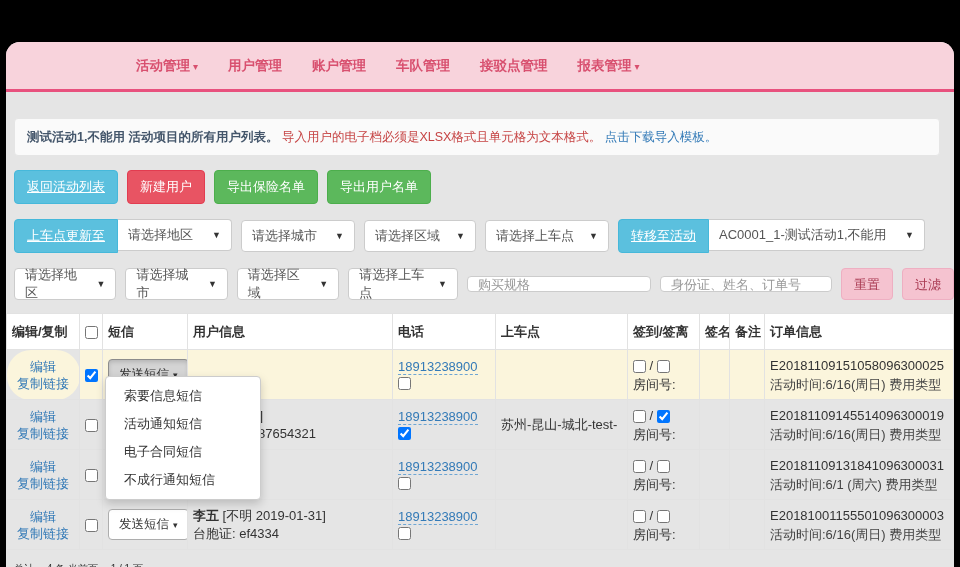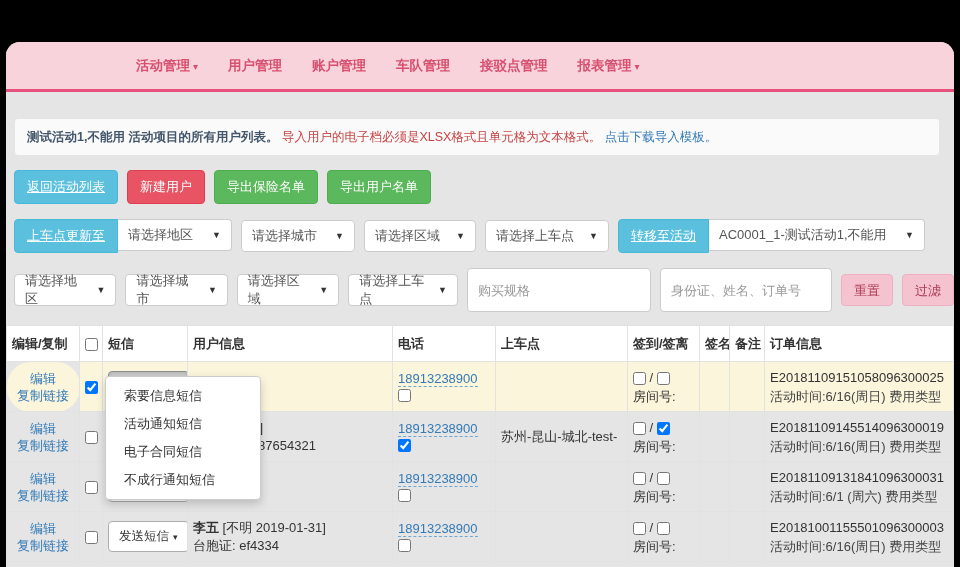--- a/index.html
+++ b/index.html
@@ -25,21 +25,21 @@
   .actions { margin:14px 0 0 8px; display:flex; gap:9px; }
 
   
   .ctrl-row { margin:15px 0 0 8px; display:flex; align-items:center; }
   .sel { background:#fff; border:1px solid #ccc; border-radius:4px; height:32px; display:flex; align-items:center; justify-content:space-between; padding:0 10px; color:#555; font-size:13px; cursor:pointer; }
   .sel .car { font-size:9px; color:#333; margin-left:8px; }
   .group { display:flex; }
   .group .btn { border-radius:4px 0 0 4px; }
   .group .sel { border-radius:0 4px 4px 0; border-left:none; }
   .gap { width:9px; flex:none; }
-  .tinput { height:44px; border:1px solid #ccc; border-radius:4px; padding:0 10px; font-size:13px; color:#333; font-family:inherit; }
+  .tinput { height:16px; border:1px solid #ccc; border-radius:4px; padding:0 10px; font-size:13px; color:#333; font-family:inherit; }
   .tinput::placeholder { color:#999; }
   .btn-pink { background:#f5c3d0; border-color:#eeafc2; color:#a93a52; height:32px; padding:7px 12px; }
 
   
   .grid { margin-top:13px; width:100%; border-collapse:collapse; table-layout:fixed; }
   .grid th, .grid td { border:1px solid #e2e2e2; font-size:13px; padding:4px 5px; overflow:hidden; }
   .grid th { height:36px; text-align:left; color:#333; font-weight:bold; background:#fff; white-space:nowrap; }
   .grid td { height:50px; vertical-align:middle; color:#333; }
   .row-hl td { background:#fbf5dc; }
   .c-edit { text-align:center;border-radius:24px; }

